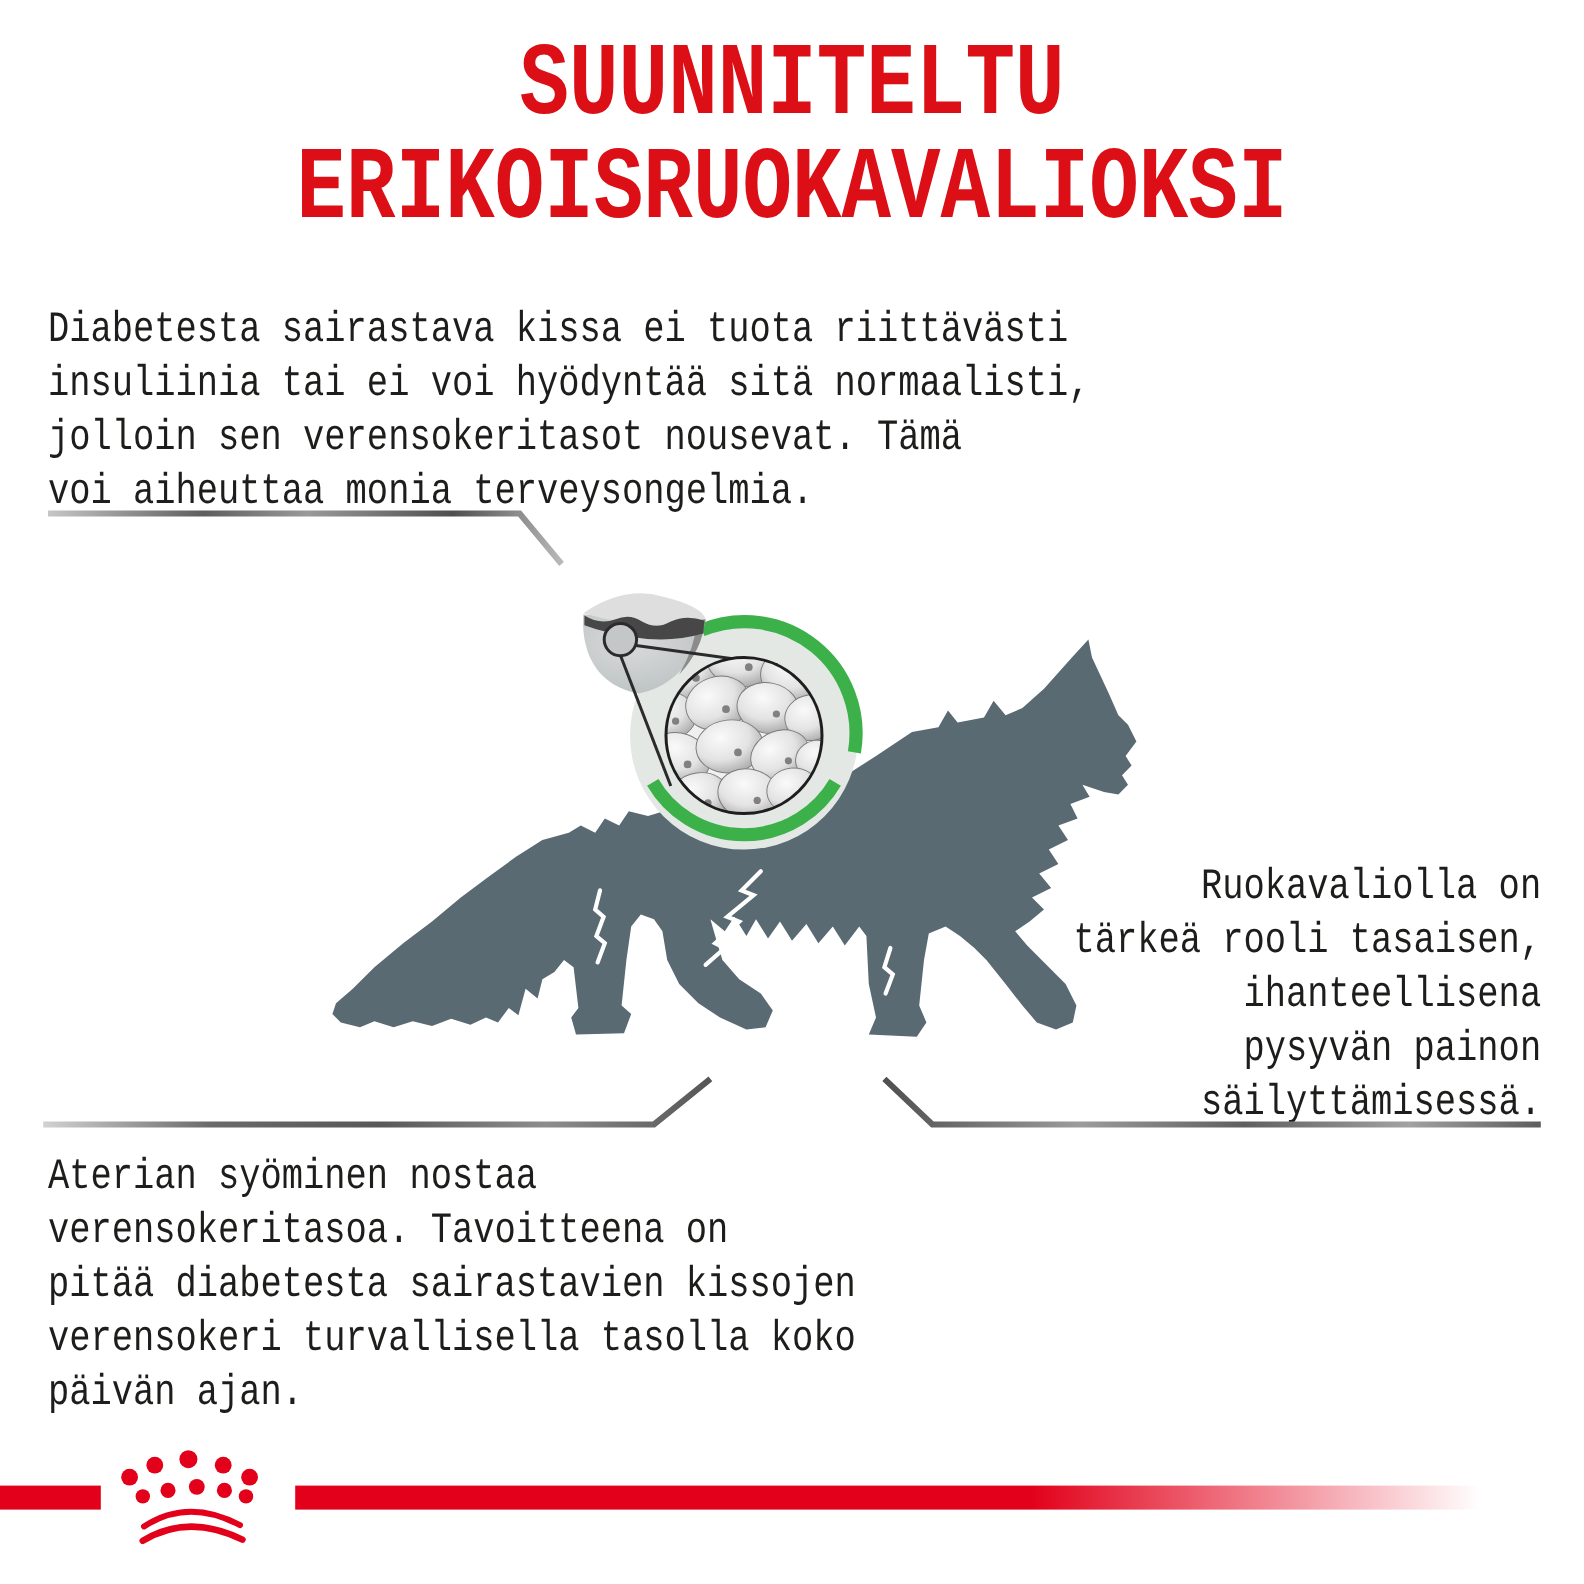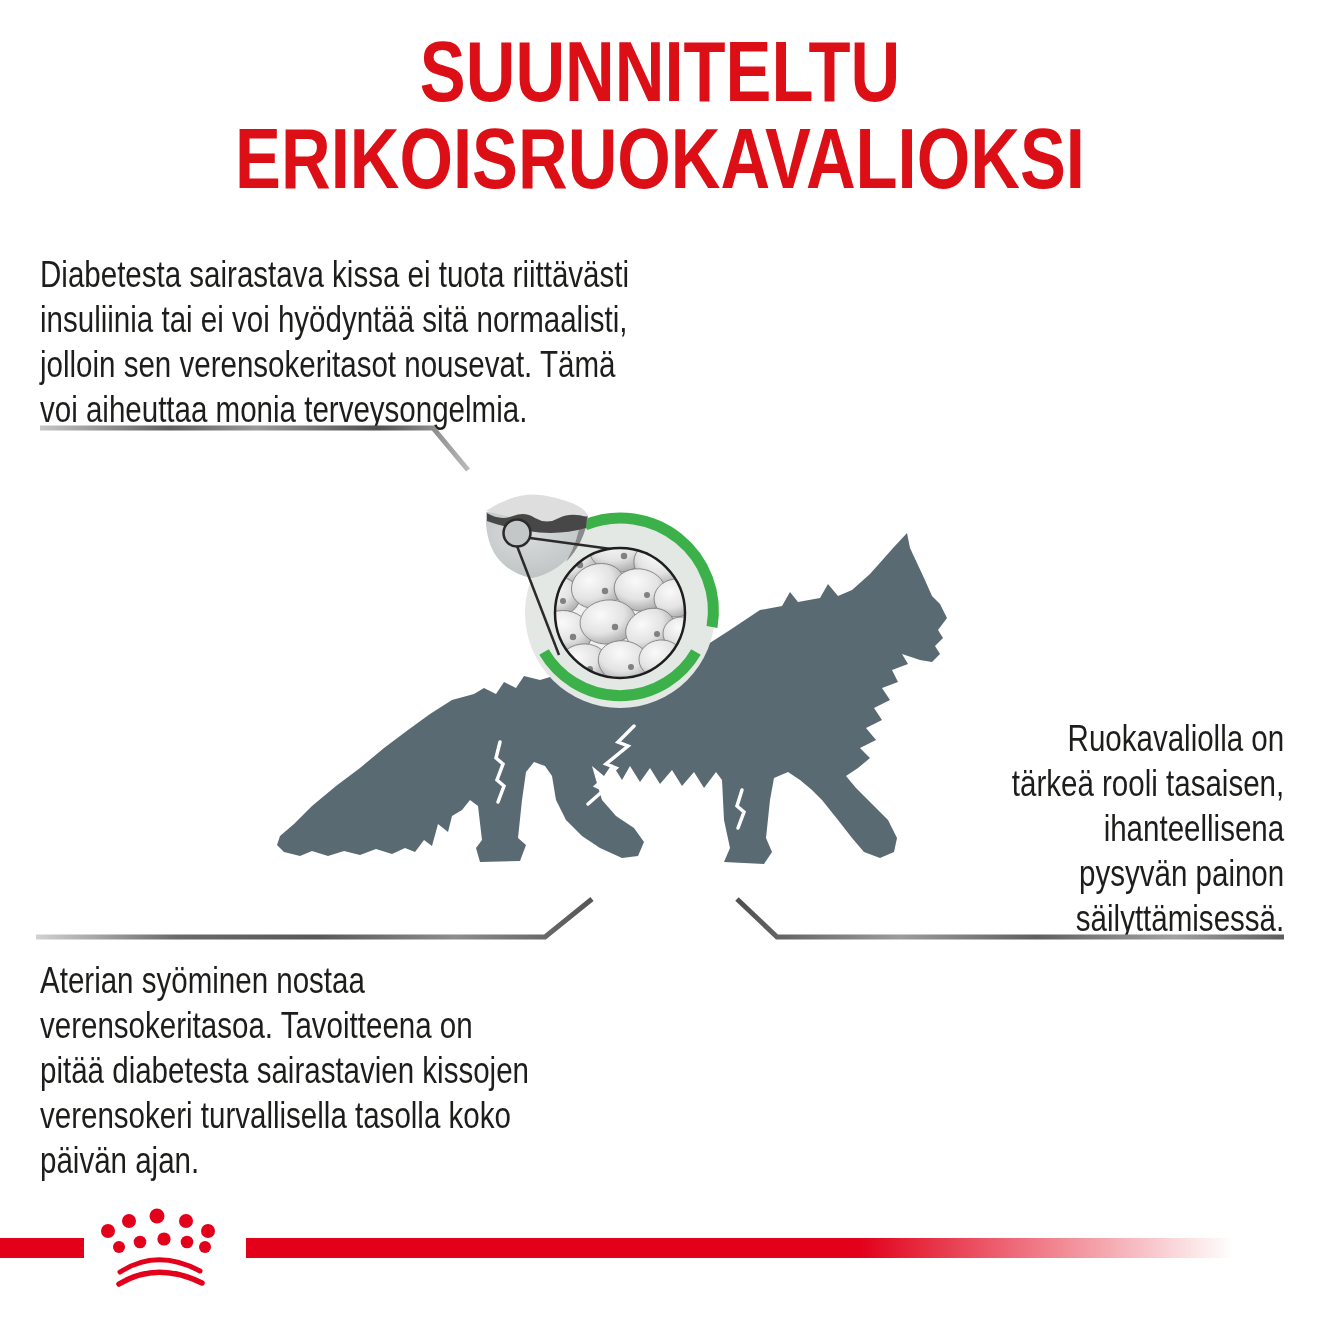--- a/index.html
+++ b/index.html
@@ -6,21 +6,21 @@
     --red-title:#dc0f16;
     --red-brand:#e2001a;
     --cat:#596a72;
     --green:#3cb14a;
     --ring:#e4e8e5;
     --ink:#1d1d1b;
   }
   html,body{margin:0;padding:0;background:#fff;}
   .canvas{
     position:relative;width:1320px;height:1320px;background:#ffffff;
-    overflow:hidden;font-family:Liberation Sans, sans-serif;
+    overflow:hidden;font-family:Liberation Mono, monospace;
   }
   .headline{
     position:absolute;left:0;top:28px;width:1320px;
     font-size:86px;line-height:87px;font-weight:bold;
     color:var(--red-title);text-align:center;white-space:pre-line;
     transform:scaleX(0.80);transform-origin:50% 0;letter-spacing:0px;
   }
   .para{
     position:absolute;color:var(--ink);font-size:36px;line-height:45px;
     white-space:pre-line;transform:scaleX(0.82);

